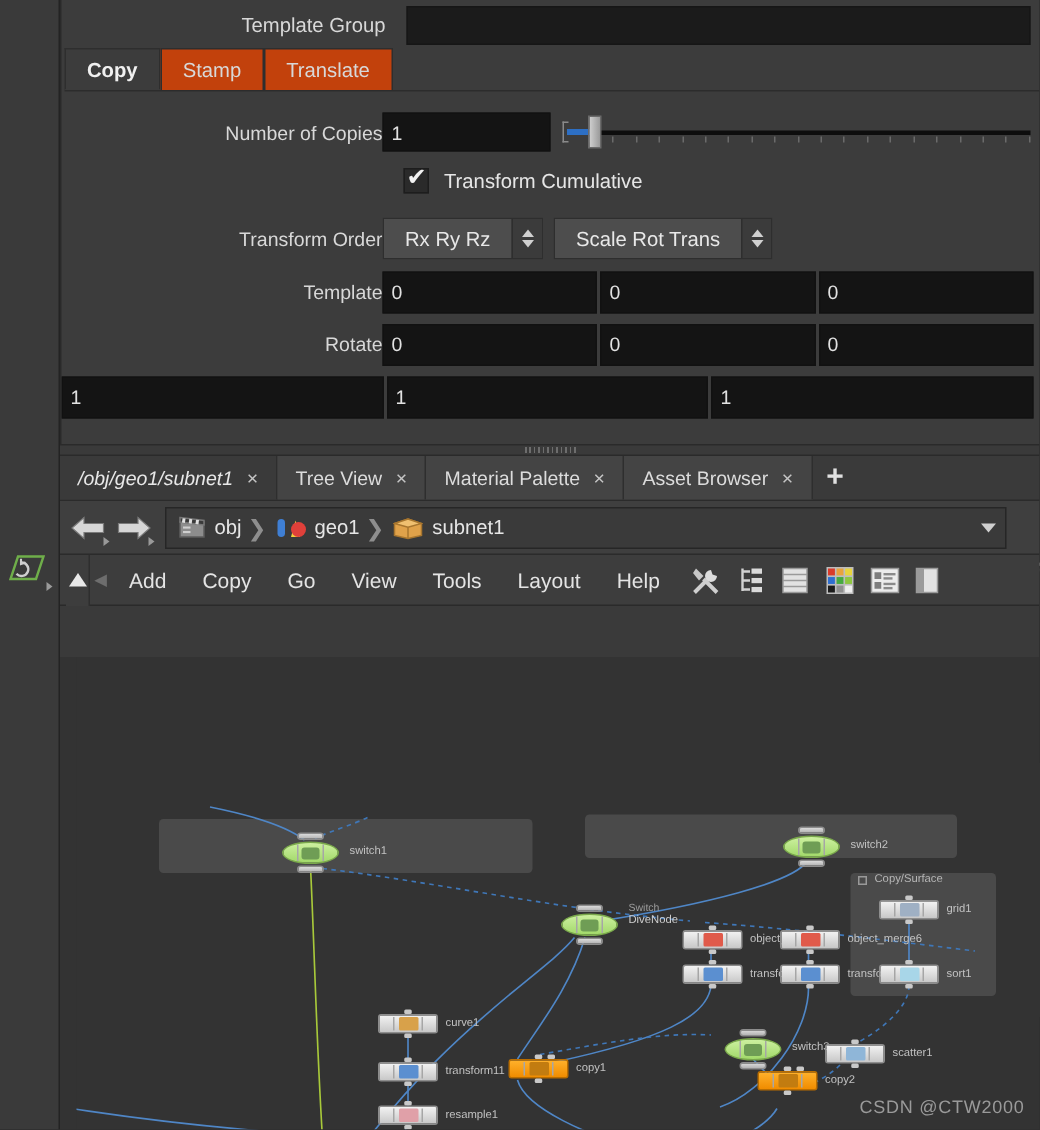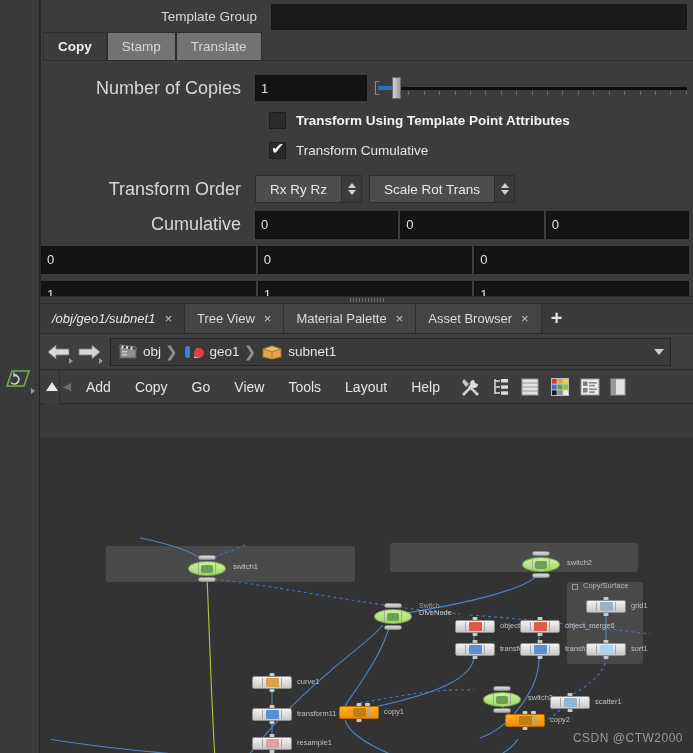--- a/index.html
+++ b/index.html
@@ -53,28 +53,28 @@
   }
 
   .tabs-row {
     display: flex; align-items: flex-end; height: 28px;
     margin-left: 2px; border-bottom: 1px solid #2c2c2c;
   }
   .ptab {
     height: 28px; padding: 0 14px;
     display: flex; align-items: center;
     font-size: 13.5px; color: #d8d8d8;
-    background: #737373; border: 1px solid #2e2e2e; border-bottom: none;
+    background: #c2410c; border: 1px solid #2e2e2e; border-bottom: none;
   }
   .ptab.active { background: #3c3c3c; font-weight: bold; color: #f0f0f0; border-bottom: 1px solid #3c3c3c; }
 
   .prow { display: flex; align-items: center; height: 34px; }
   .plabel {
-    width: 214px; text-align: right; padding-right: 14px;
-    font-size: 18px; color: #d8d8d8; flex: 0 0 auto;
+    width: 214px; text-align: right; 
+    font-size: 13px; color: #d8d8d8; flex: 0 0 auto;
   }
   .pinput {
     height: 26px; background: #141414; border: 1px solid #111;
     color: #e2e2e2; font-size: 13px; padding: 0 5px;
     display: flex; align-items: center;
     font-family: "Liberation Sans", sans-serif;
   }
   .num-copies { width: 112px; }
 
   .slider-wrap {
@@ -504,24 +504,20 @@
             <i></i>
             <i></i>
             <i></i>
         </div>
         <div class="slider-bracket"></div>
         <div class="slider-blue"></div>
         <div class="slider-handle"></div>
       </div>
     </div>
 
-    <div class="chk-row">
-      <div class="chkbox"></div>
-      <div class="chk-label bold">Transform Using Template Point Attributes</div>
-    </div>
 
     <div class="chk-row">
       <div class="chkbox checked"></div>
       <div class="chk-label">Transform Cumulative</div>
     </div>
 
     <div style="height:6px"></div>
 
     <div class="prow" style="height:36px">
       <div class="plabel">Transform Order</div>
@@ -535,29 +531,30 @@
       <div class="menu-btn">
         <span class="mlabel">Scale Rot Trans</span>
         <span class="mspin">
             <i class="up"></i>
             <i class="dn"></i>
           </span>
       </div>
     </div>
 
     <div class="vec-row">
-      <div class="plabel">Cumulative</div>
+      <div class="plabel">Template</div>
       <div class="vec-fields">
         <div class="pinput">0</div>
         <div class="pinput">0</div>
         <div class="pinput">0</div>
       </div>
     </div>
 
     <div class="vec-row">
+      <div class="plabel">Rotate</div>
       <div class="vec-fields">
         <div class="pinput">0</div>
         <div class="pinput">0</div>
         <div class="pinput">0</div>
       </div>
     </div>
 
     <div class="vec-row">
       <div class="vec-fields">
         <div class="pinput">1</div>
@@ -708,21 +705,21 @@
           <rect x="1" y="2" width="14" height="16" fill="#e2e2e2" stroke="#9a9a9a"></rect>
           <rect x="1" y="2" width="5" height="16" fill="#9a9a9a"></rect>
         </svg>
       </div>
     </div>
 
     <div class="graph">
 
       <div class="netbox" style="left:66px; top:108px; width:249px; height:36px;"></div>
       <div class="netbox" style="left:350px; top:105px; width:248px; height:29px;"></div>
-      <div class="netbox" style="left:527px; top:144px; width:76px; height:82px; background:#4a4a4a;">
+      <div class="netbox" style="left:527px; top:144px; width:97px; height:82px; background:#4a4a4a;">
         <span class="netbox-lbl">Copy/Surface</span>
         <span style="position:absolute;left:5px;top:2px;width:6px;height:6px;border:1px solid #999;"></span>
       </div>
 
       <svg class="wires">
 
         <path class="w" d="M100 100 C 125 105, 150 112, 163 122"></path>
         <path class="wd" d="M205 107 C 195 112, 180 116, 170 121"></path>
 
         <path class="wg" d="M167 140 C 170 200, 172 300, 178 361"></path>

